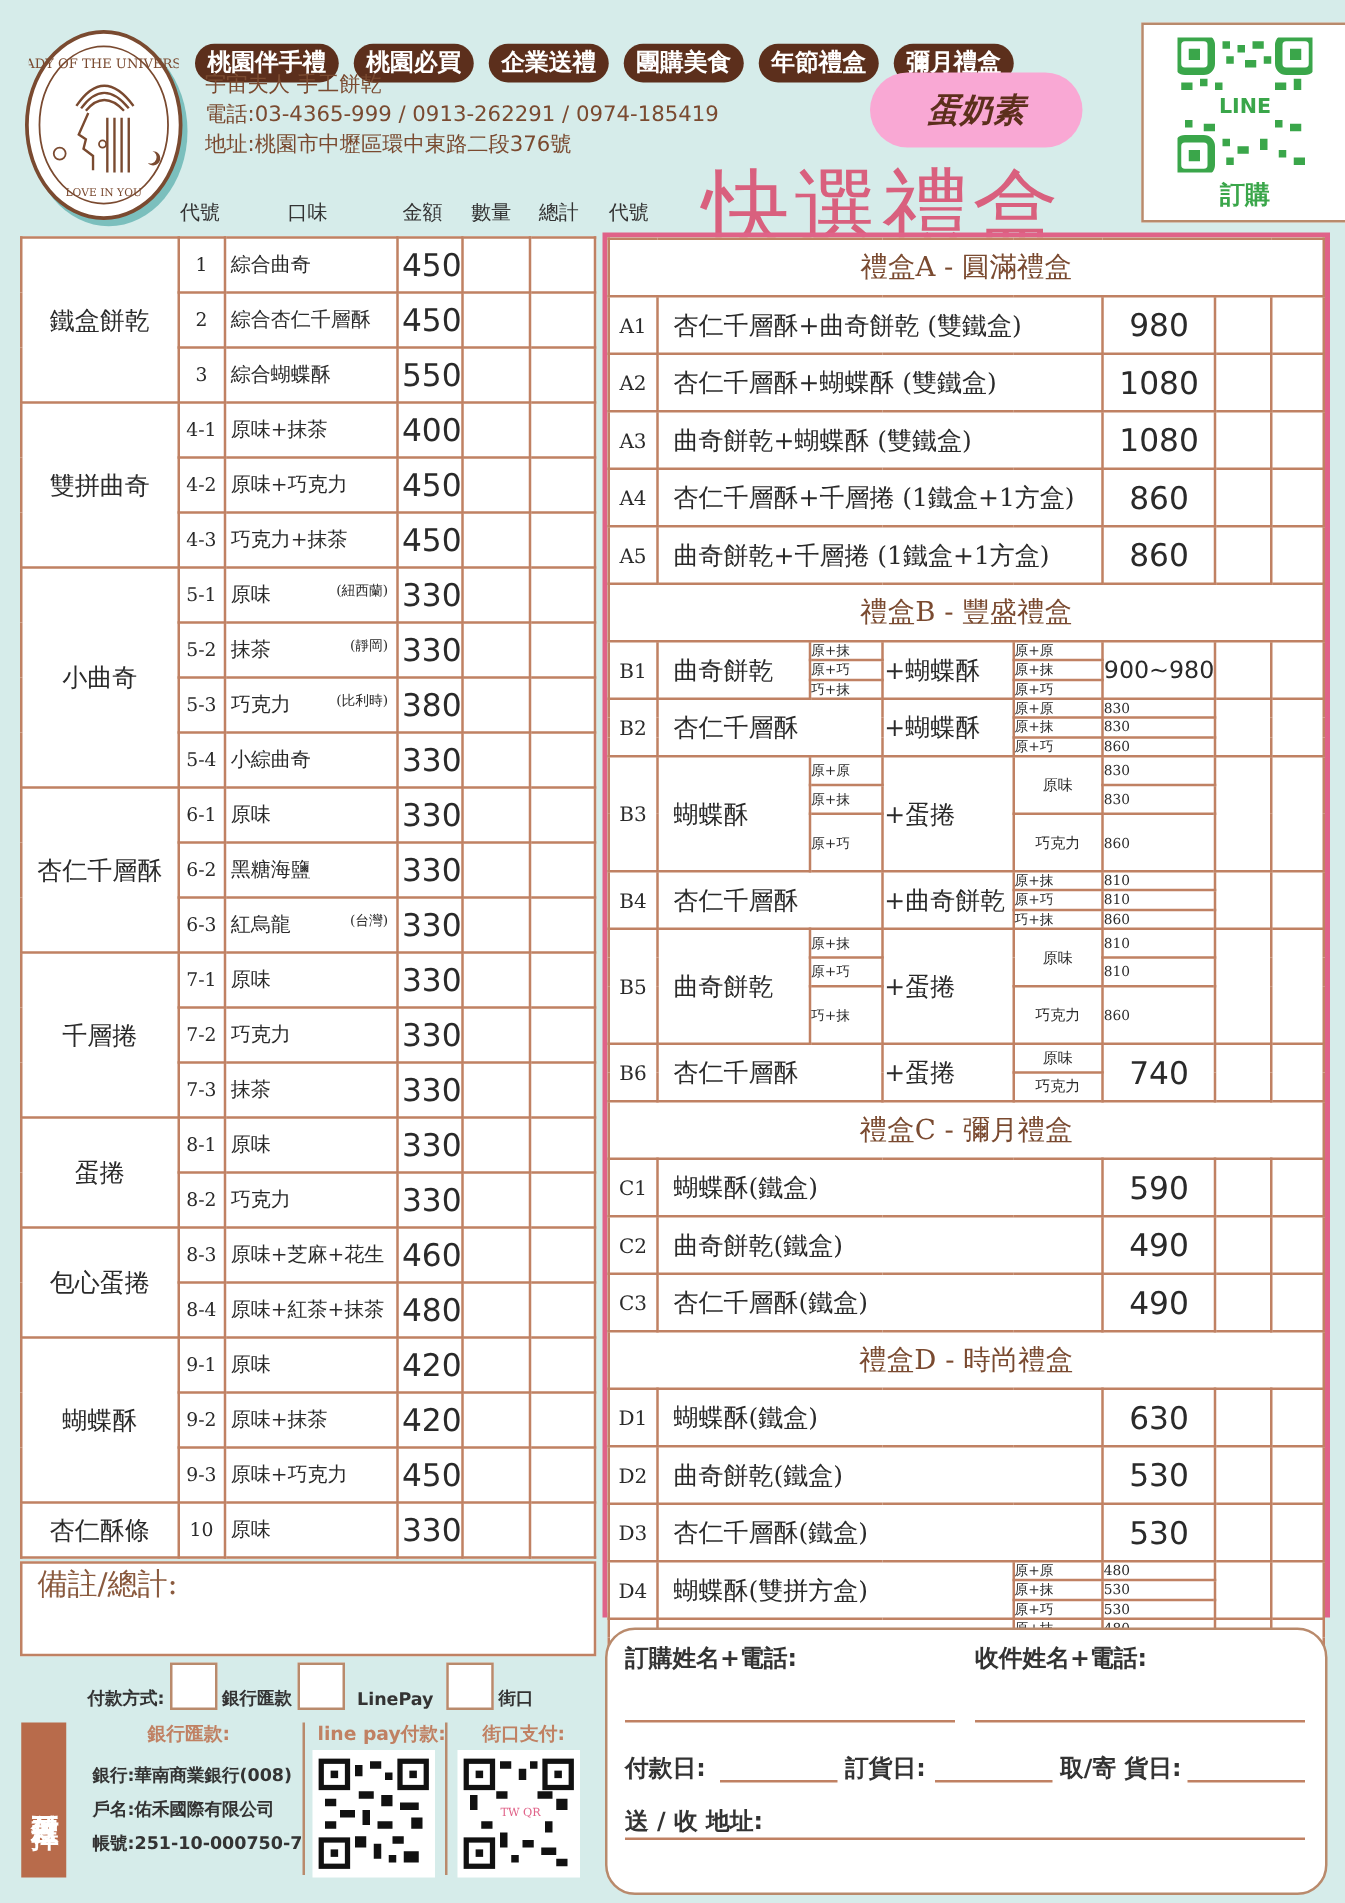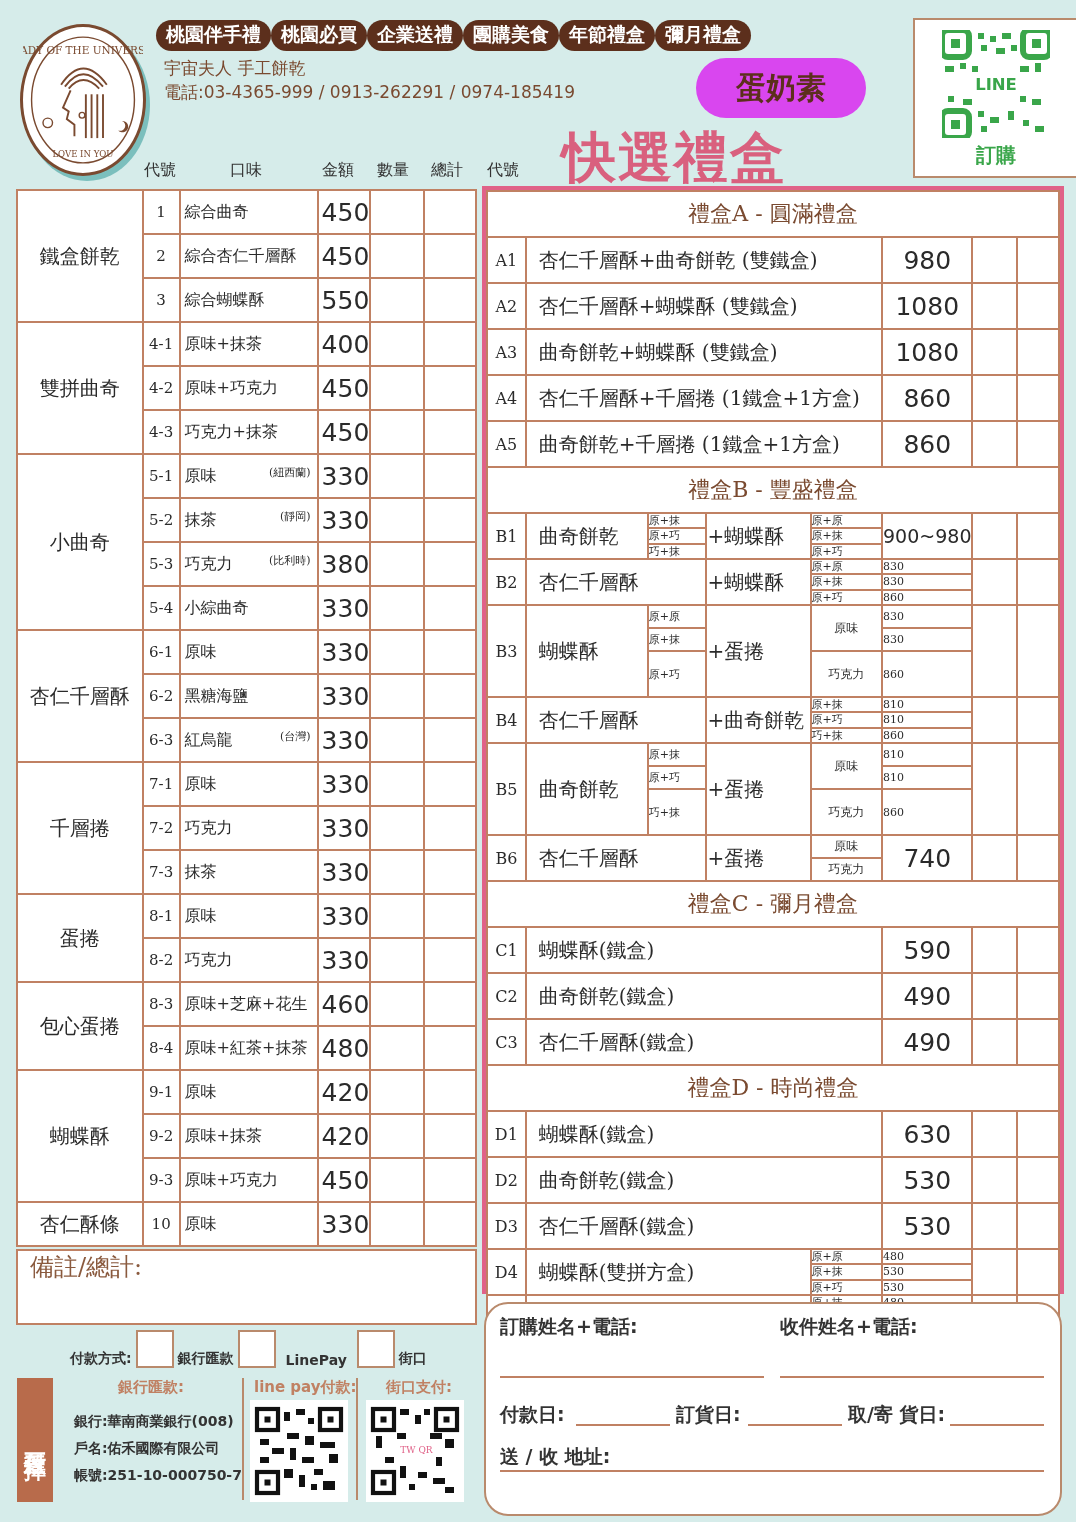--- a/index.html
+++ b/index.html
@@ -15,36 +15,37 @@
 
   
   .logo {
     left: 20px; top: 24px; width: 126px; height: 152px;
     border-radius: 63px / 76px;
     background: #fff;
     border: 3px solid #7a4a30;
     box-shadow: 4px 5px 0 #7bbfbd;
   }
   .logo svg { width: 100%; height: 100%; }
-  .tags { left: 156px; top: 20px; display: flex; gap: 0; }
+  .tags { left: 156px; top: 35px; display: flex; gap: 12px; }
   .tag {
     background: #5c2f1c; color: #fff; font-family: "DejaVu Sans", sans-serif;
     font-weight: bold; font-size: 19px; padding: 2px 10px 3px; border-radius: 16px;
     white-space: nowrap;
   }
   .contact { left: 164px; top: 56px; font-family: "DejaVu Sans", sans-serif;
     color: #7a4a30; font-size: 17px; line-height: 24px; }
   .badge {
     left: 696px; top: 58px; width: 170px; height: 60px; border-radius: 30px;
-    background: #d946ef; color: #5c2f1c; font-size: 30px; font-weight: bold;
+    background: #f9a8d4; color: #5c2f1c; font-size: 26px; font-weight: bold;
     display: flex; align-items: center; justify-content: center;
     font-family: "DejaVu Sans", sans-serif;
+    font-style: italic;
   }
   .big-title {
-    left: 562px; top: 122px; font-size: 54px; font-weight: bold; color: #d9607e;
+    left: 562px; top: 122px; font-size: 70px; font-weight: normal; color: #d9607e;
     font-family: "DejaVu Sans", sans-serif; letter-spacing: 2px;
   }
   .qr-box {
     left: 891px; top: 18px; width: 166px; height: 160px; background: #fff;
     border: 2px solid #b98a6c; display: flex; flex-direction: column; align-items: center;
     padding-top: 10px;
     margin-left: 22px;
   }
   .qr-box .qr { width: 108px; height: 108px; }
   .qr-box .order-text { color: #3aa64a; font-weight: bold; font-size: 20px;
@@ -131,20 +132,21 @@
   <span class="tag">桃園必買</span>
   <span class="tag">企業送禮</span>
   <span class="tag">團購美食</span>
   <span class="tag">年節禮盒</span>
   <span class="tag">彌月禮盒</span>
 </div>
 
 <div class="abs contact">
   <div>宇宙夫人 手工餅乾</div>
   <div>電話:03-4365-999 / 0913-262291 / 0974-185419</div>
+  <div>地址:桃園市中壢區環中東路二段376號</div>
 </div>
 
 <div class="abs badge">蛋奶素</div>
 <div class="abs big-title">快選禮盒</div>
 
 <div class="abs qr-box">
   <svg class="qr" viewBox="0 0 36 36">
     <rect x="0" y="0" width="9" height="9" fill="none" stroke="#3aa64a" stroke-width="2" rx="2"></rect>
     <rect x="3" y="3" width="3" height="3" fill="#3aa64a"></rect>
     <rect x="27" y="0" width="9" height="9" fill="none" stroke="#3aa64a" stroke-width="2" rx="2"></rect>

